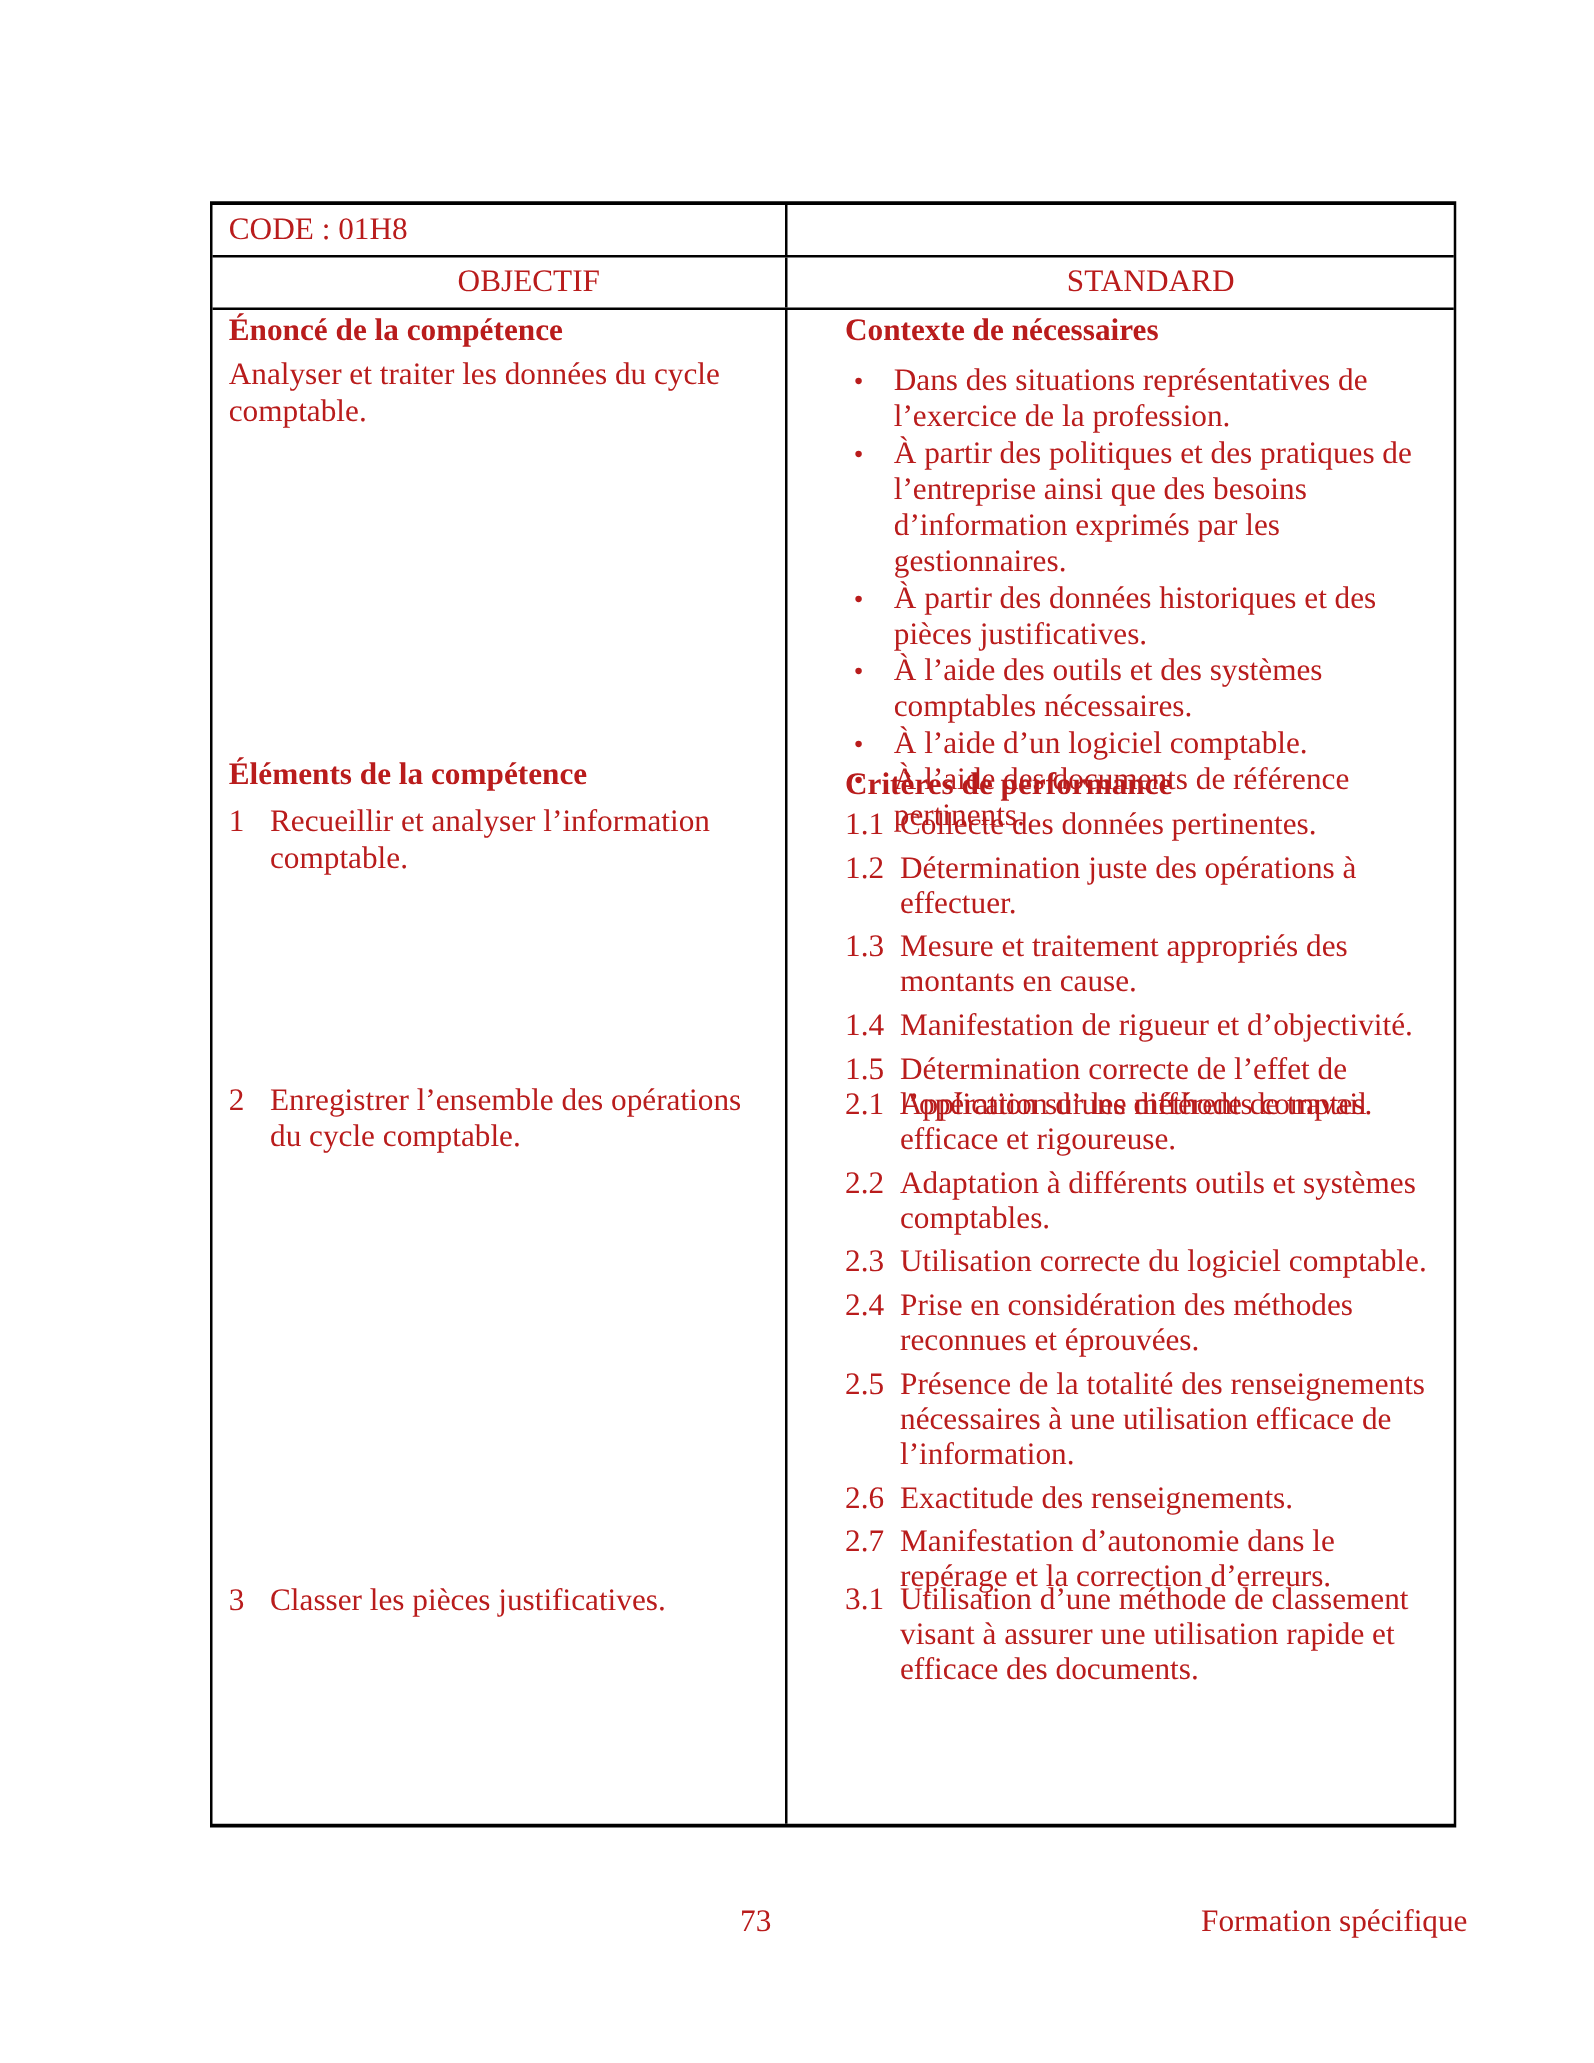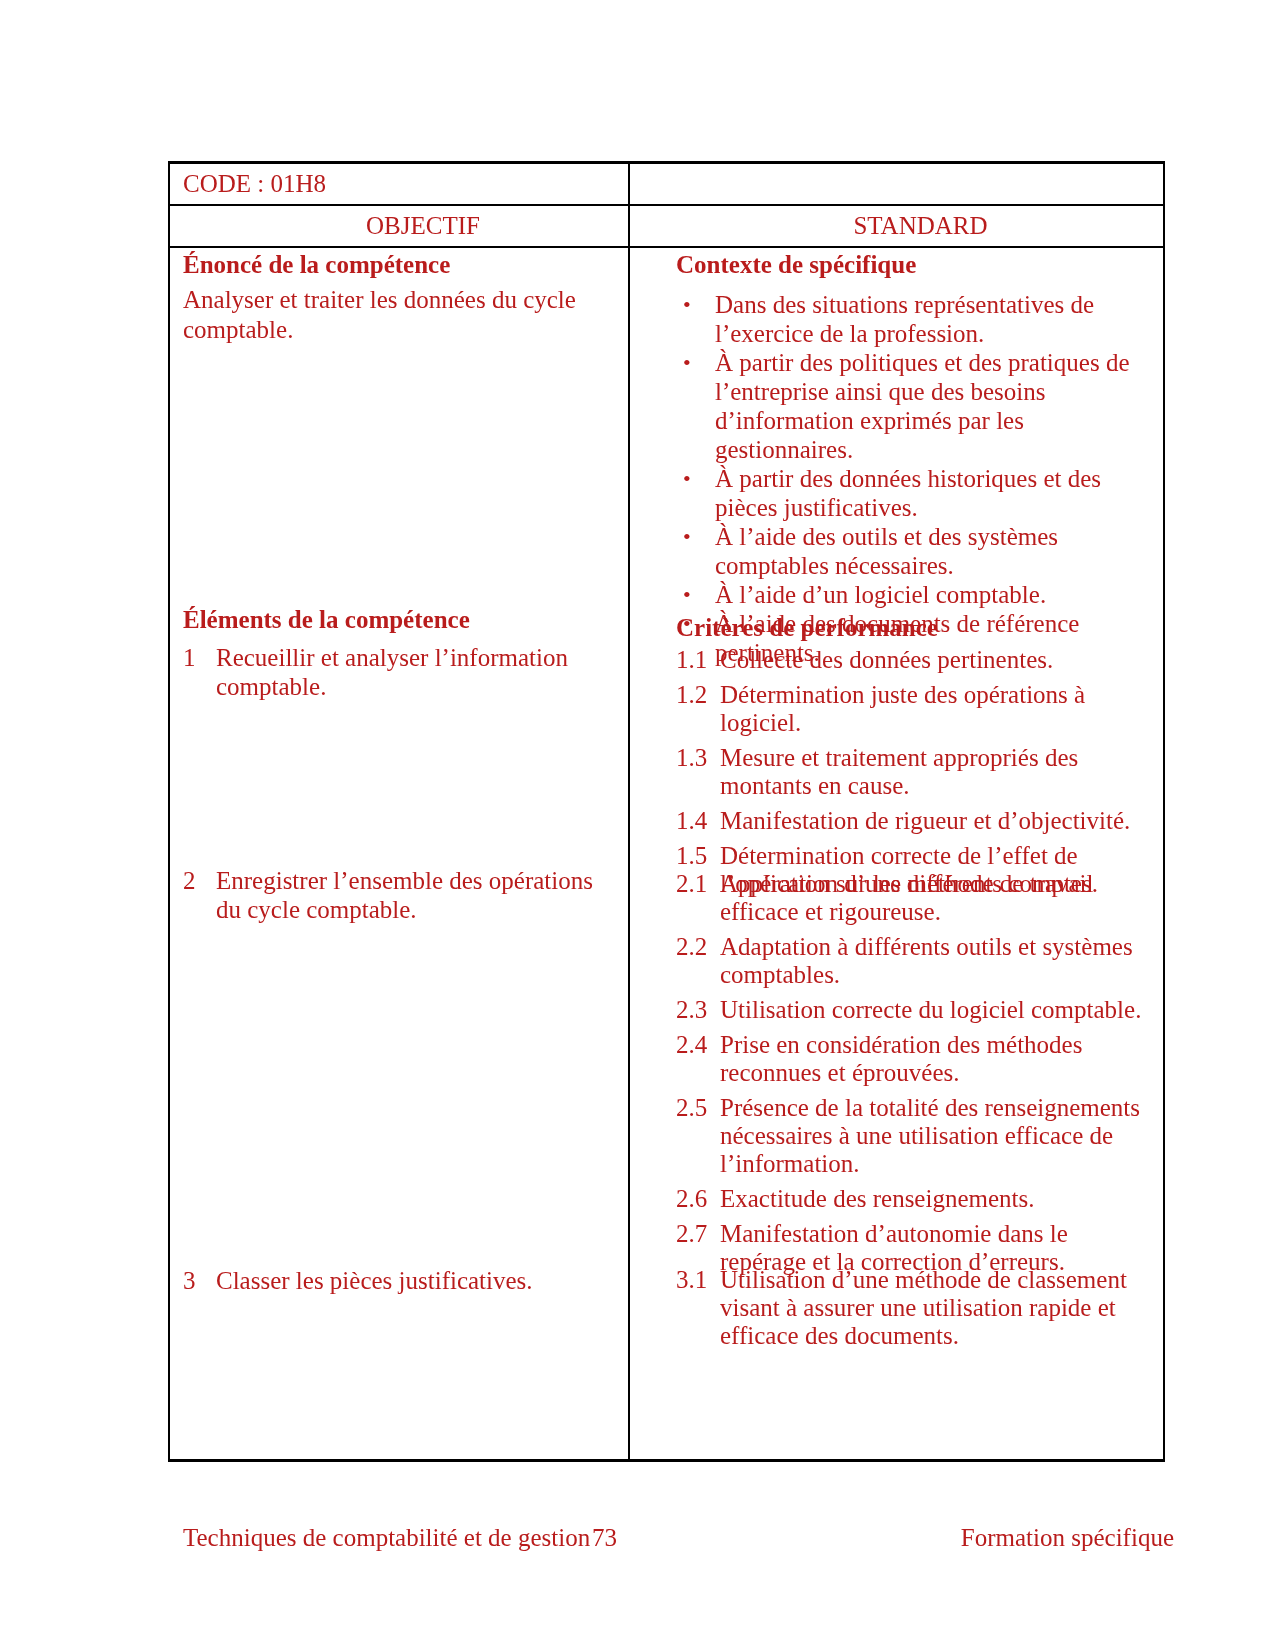--- a/index.html
+++ b/index.html
@@ -154,21 +154,21 @@
         <div class="grp el-item el-item-3">
           <span class="num">3</span>
           <span class="text">Classer les pièces justificatives.</span>
         </div>
 
       </div>
 
       <div class="cell-right">
 
         <div class="grp contexte-grp">
-          <div class="bold contexte-heading">Contexte de spécifique</div>
+          <div class="bold contexte-heading">Contexte de nécessaires</div>
           <ul class="bullets">
             <li>
               <span class="marker">•</span>
               <span class="btext">Dans des situations représentatives de l’exercice de la profession.</span>
             </li>
             <li>
               <span class="marker">•</span>
               <span class="btext">À partir des politiques et des pratiques de l’entreprise ainsi que des besoins d’information exprimés par les gestionnaires.</span>
             </li>
             <li>
@@ -191,21 +191,21 @@
         </div>
 
         <div class="grp crit-grp crit-grp-1">
           <div class="bold criteres-heading">Critères de performance</div>
           <div class="crit-item">
             <span class="num">1.1</span>
             <span class="text">Collecte des données pertinentes.</span>
           </div>
           <div class="crit-item">
             <span class="num">1.2</span>
-            <span class="text">Détermination juste des opérations à logiciel.</span>
+            <span class="text">Détermination juste des opérations à effectuer.</span>
           </div>
           <div class="crit-item">
             <span class="num">1.3</span>
             <span class="text">Mesure et traitement appropriés des montants en cause.</span>
           </div>
           <div class="crit-item">
             <span class="num">1.4</span>
             <span class="text">Manifestation de rigueur et d’objectivité.</span>
           </div>
           <div class="crit-item">
@@ -249,17 +249,16 @@
           <div class="crit-item">
             <span class="num">3.1</span>
             <span class="text">Utilisation d’une méthode de classement visant à assurer une utilisation rapide et efficace des documents.</span>
           </div>
         </div>
 
       </div>
     </div>
   </div>
 
-  <div class="footer-left">Techniques de comptabilité et de gestion</div>
   <div class="footer-page">73</div>
   <div class="footer-right">Formation spécifique</div>
 
 </div>
 
 </body></html>

